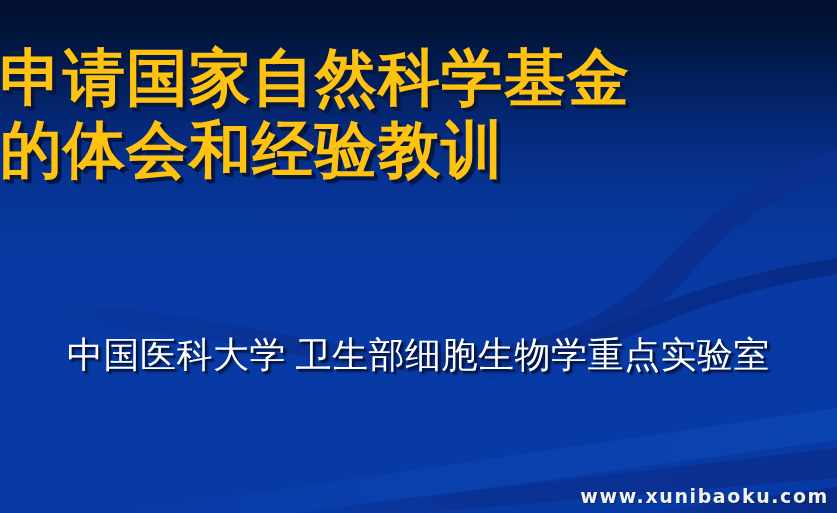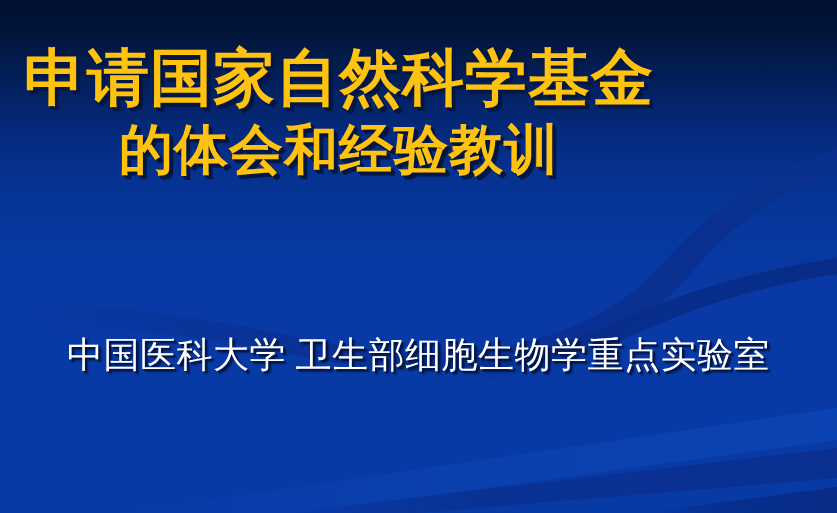--- a/index.html
+++ b/index.html
@@ -37,38 +37,36 @@
     height: 513px;
     pointer-events: none;
   }
 
   
   .title-block {
     position: absolute;
     left: 0;
     top: 42px;
     width: 678px;
-    text-align: center;
   }
   .title-line {
     display: block;
     color: #ffc20e;
     font-weight: bold;
     font-size: 62px;
     line-height: 72px;
     letter-spacing: 1px;
     white-space: nowrap;
     text-shadow:
        3px 3px 0 #041744,
        4px 4px 0 #041744,
        2px 2px 0 #041744;
   }
   .title-line.line2 {
-    font-size: 54px;
-    font-family: Liberation Serif, serif;
+    font-size: 62px;
   }
 
   
   .subtitle-block {
     position: absolute;
     left: 0;
     top: 330px;
     width: 837px;
     text-align: center;
     font-family: "Liberation Serif", "DejaVu Serif", serif;
@@ -147,14 +145,15 @@
 
   <div class="title-block">
     <span class="title-line line1">申请国家自然科学基金</span>
     <span class="title-line line2">的体会和经验教训</span>
   </div>
 
   <div class="subtitle-block">
     <span class="subtitle-line">中国医科大学  卫生部细胞生物学重点实验室</span>
   </div>
 
+  <div class="watermark">www.xunibaoku.com</div>
 
 </div>
 
 </body></html>

